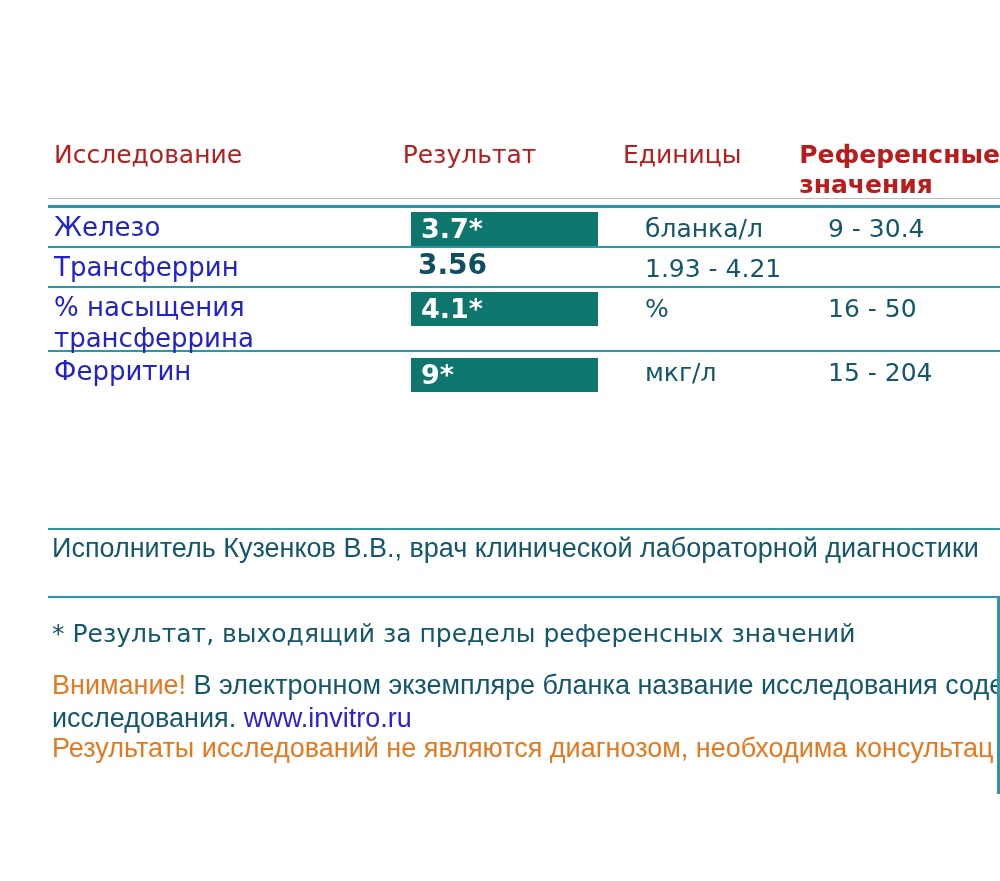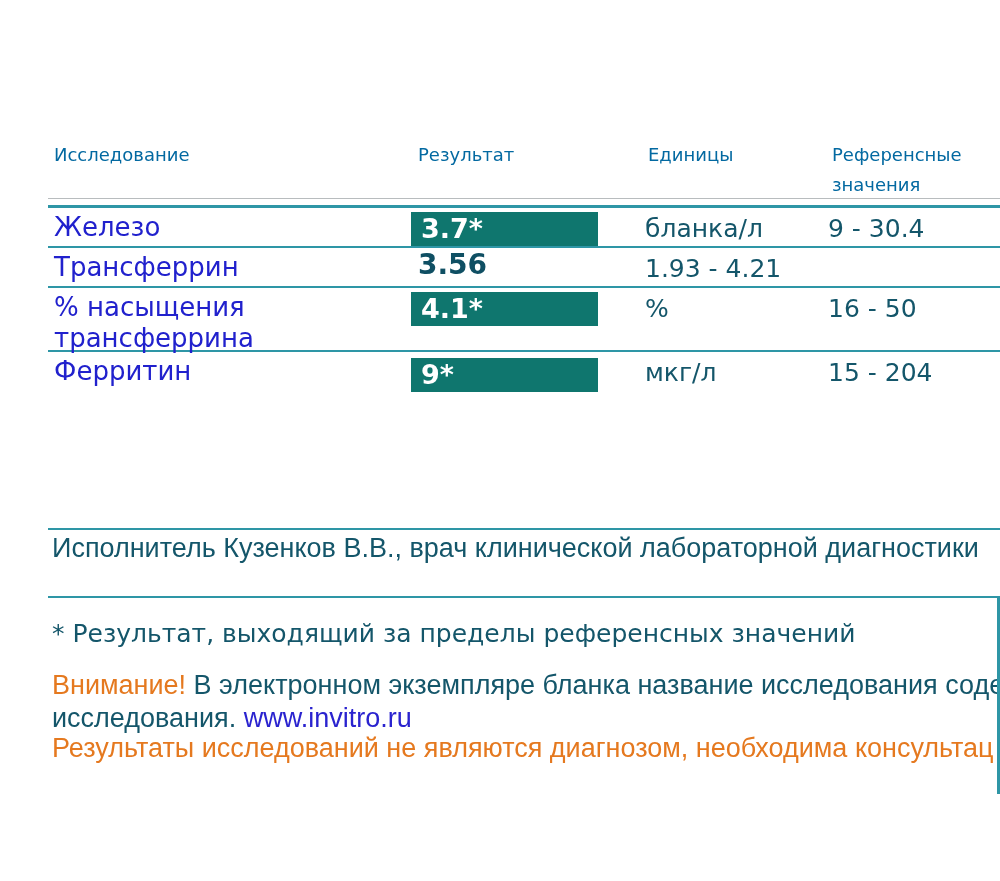--- a/index.html
+++ b/index.html
@@ -5,28 +5,28 @@
   html,body { margin:0; padding:0; background:#ffffff; }
   .page {
     position:relative; width:1000px; height:881px;
     background:#ffffff; overflow:hidden;
     font-family:"DejaVu Sans", sans-serif;
     color:#14566a;
   }
   
   .tbl { position:absolute; left:48px; top:140px; right:0; }
   .hdr-row { position:relative; height:68px; display:flex; }
-  .hdr-row .hc { font-size:18px; line-height:30px; color:#0369a1; }
+  .hdr-row .hc { font-size:25px; line-height:30px; color:#b91c1c; }
   .c1 { width:363px; box-sizing:border-box; padding-left:6px; }
   .c2 { width:234px; box-sizing:border-box; }
   .c3 { width:183px; box-sizing:border-box; }
   .c4 { flex:1; box-sizing:border-box; }
   .hdr-row .c2 { padding-left:7px; }
   .hdr-row .c3 { padding-left:3px; }
-  .hdr-row .c4 { padding-left:4px; }
+  .hdr-row .c4 { padding-left:4px;font-weight:bold; }
   .hdr-gray-line { position:absolute; left:0; right:0; bottom:9px; height:1px; background:#b8bcbe; }
   .hdr-teal-line { position:absolute; left:0; right:0; bottom:0; height:3px; background:#2e96a6; }
   .trow { display:flex; box-sizing:border-box; border-bottom:2px solid #2e96a6; }
   .trow.last { border-bottom:none; }
   .r40 { height:40px; }
   .r64 { height:64px; }
   .r56 { height:56px; }
   .study-label { color:#2121cd; font-size:26px; line-height:31px; display:inline-block; max-width:300px; padding-top:4px; }
   .result-plain { font-weight:bold; font-size:28px; color:#0f4f63; padding-left:7px; padding-top:4px; }
   .result-flag {

